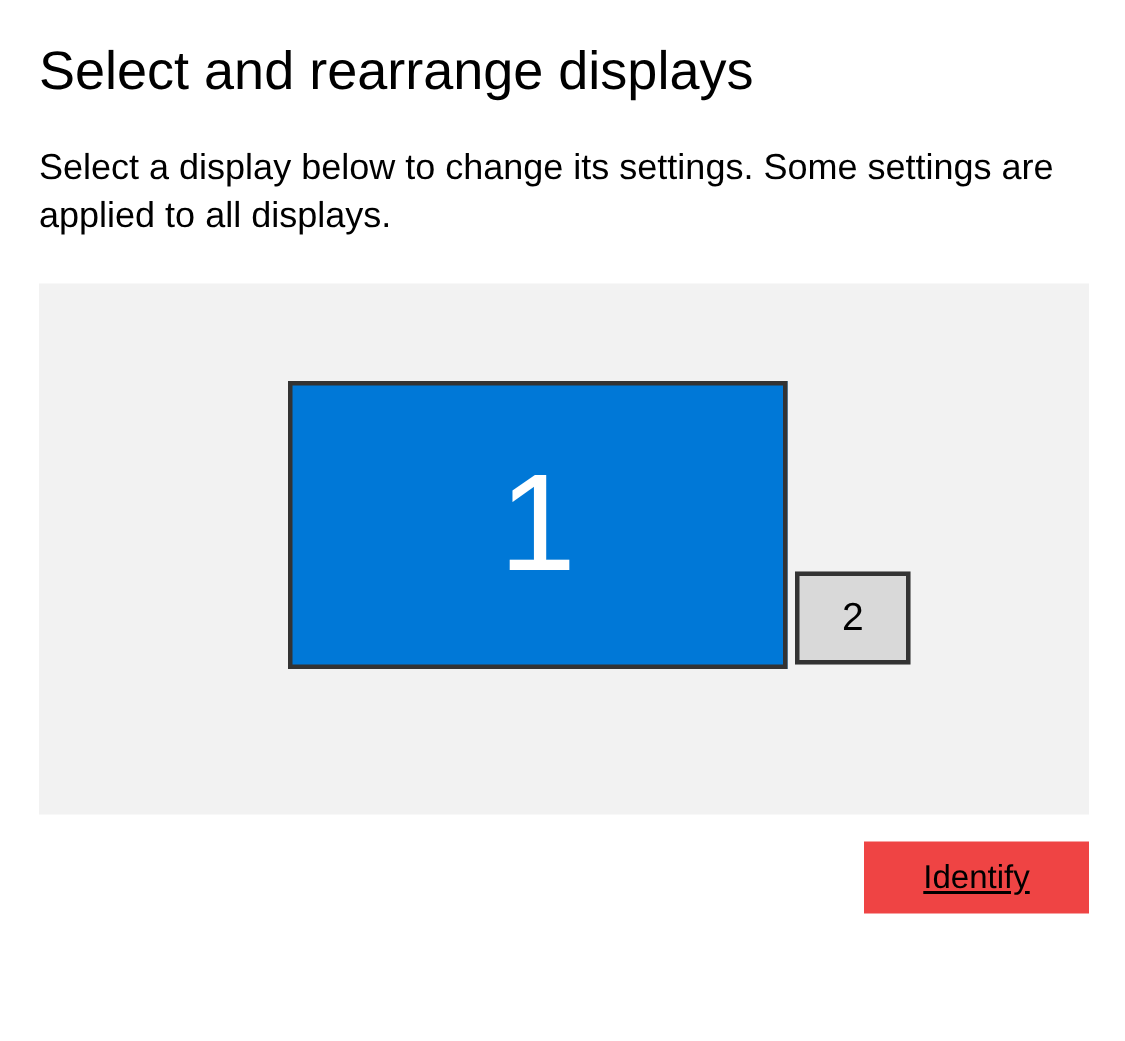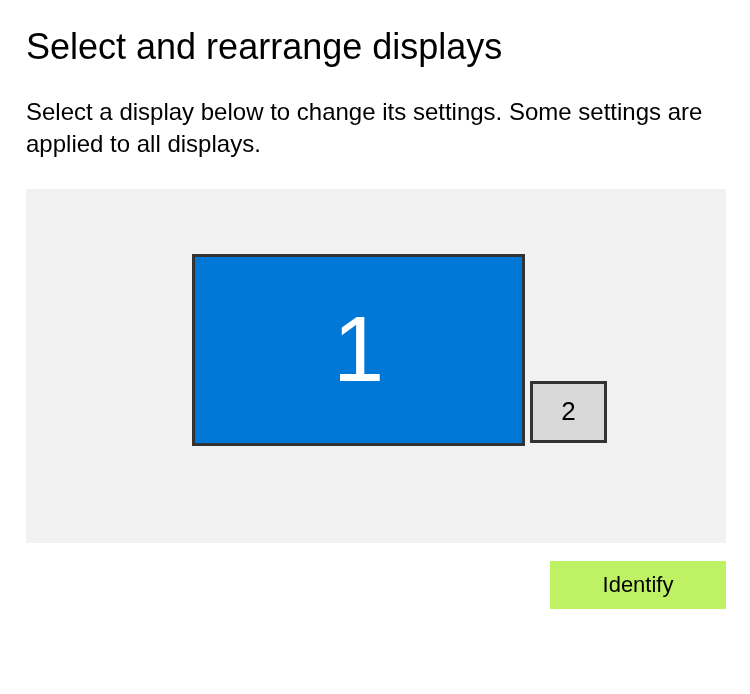--- a/index.html
+++ b/index.html
@@ -69,31 +69,32 @@
       font-weight: 400;
     }
     .button-row {
       display: flex;
       justify-content: flex-end;
       gap: 24px;
       margin-top: 18px;
       width: 700px;
     }
     .btn {
-      background: #bef264;
+      background: #ef4444;
       border: none;
-      width: 176px;
+      width: 150px;
       height: 48px;
       font-size: 22px;
       font-family: inherit;
       color: #000000;
       cursor: pointer;
       display: flex;
       align-items: center;
       justify-content: center;
+      text-decoration: underline;
     }
   </style>
 </head>
 <body>
 
 <h1 class="heading">Select and rearrange displays</h1>
 
 <p class="description">Select a display below to change its settings. Some settings are applied to all displays.</p>
 
 <div class="arrangement-area">

